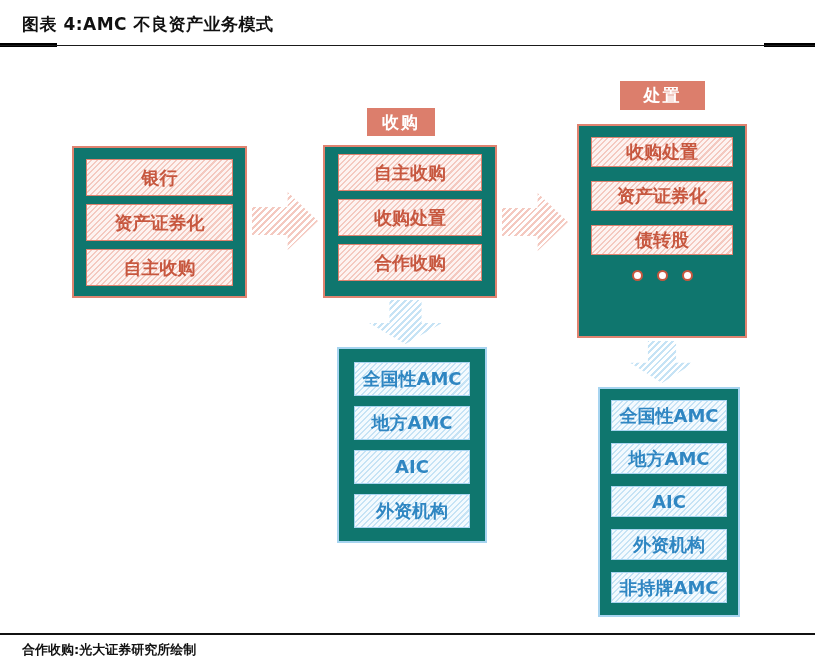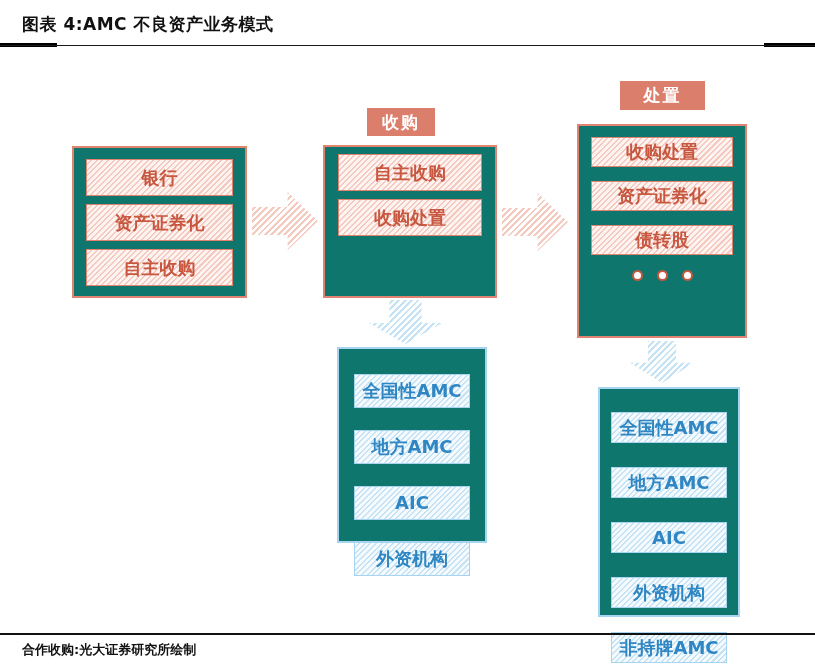--- a/index.html
+++ b/index.html
@@ -41,21 +41,20 @@
       var(--red-hatch-bg,#FDF3F1) 0px, var(--red-hatch-bg,#FDF3F1) 2.5px,
       var(--red-hatch,#F4C9C0) 2.5px, var(--red-hatch,#F4C9C0) 4px);
     white-space:nowrap;
   }
   .node.blue{
     border-color:var(--blue-border,#A7D4F0);
     color:var(--blue-text,#2F86C2);
     background:repeating-linear-gradient(135deg,
       var(--blue-hatch-bg,#F4FAFE) 0px, var(--blue-hatch-bg,#F4FAFE) 2.5px,
       var(--blue-hatch,#C6E3F5) 2.5px, var(--blue-hatch,#C6E3F5) 4px);
-    margin-top:12px;
   }
   
   .tab{
     position:absolute;box-sizing:border-box;
     background:var(--red-solid,#DC7E6C);color:#fff;
     font-size:17px;font-weight:bold;letter-spacing:2px;
     display:flex;align-items:center;justify-content:center;white-space:nowrap;
   }
   
   .arrow{position:absolute;}
@@ -108,20 +107,21 @@
       <div class="node">资产证券化</div>
       <div class="node">自主收购</div>
     </div>
 
     <div class="arrow red right" id="arrow-r1"></div>
 
     <div class="tab" id="tab-acq">收购</div>
     <div class="gbox" id="box-acq">
       <div class="node">自主收购</div>
       <div class="node">收购处置</div>
+      <div class="node">合作收购</div>
     </div>
 
     <div class="arrow red right" id="arrow-r2"></div>
 
     <div class="tab" id="tab-disp">处置</div>
     <div class="gbox" id="box-disp">
       <div class="node">收购处置</div>
       <div class="node">资产证券化</div>
       <div class="node">债转股</div>
       <div class="dots">

